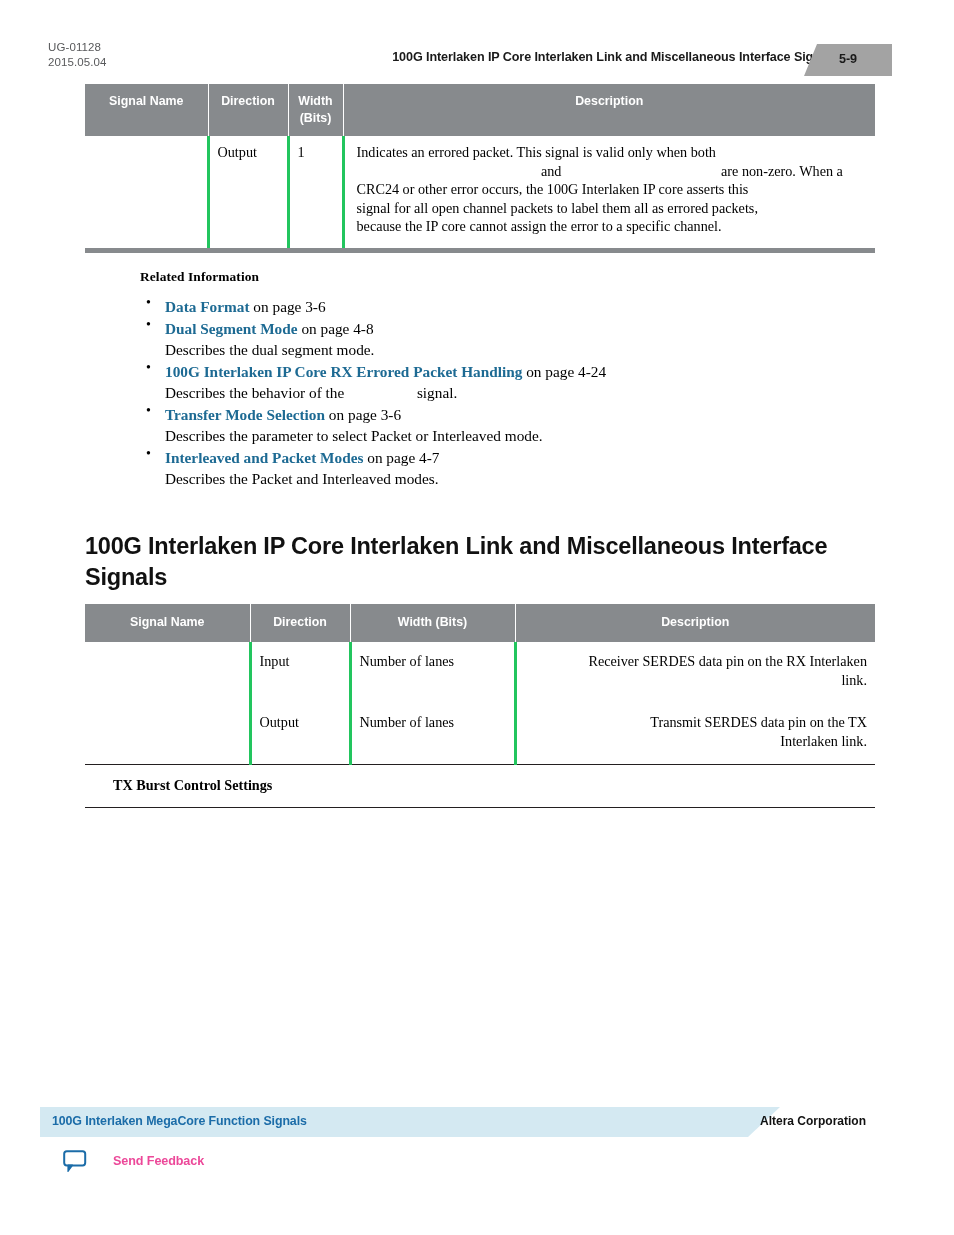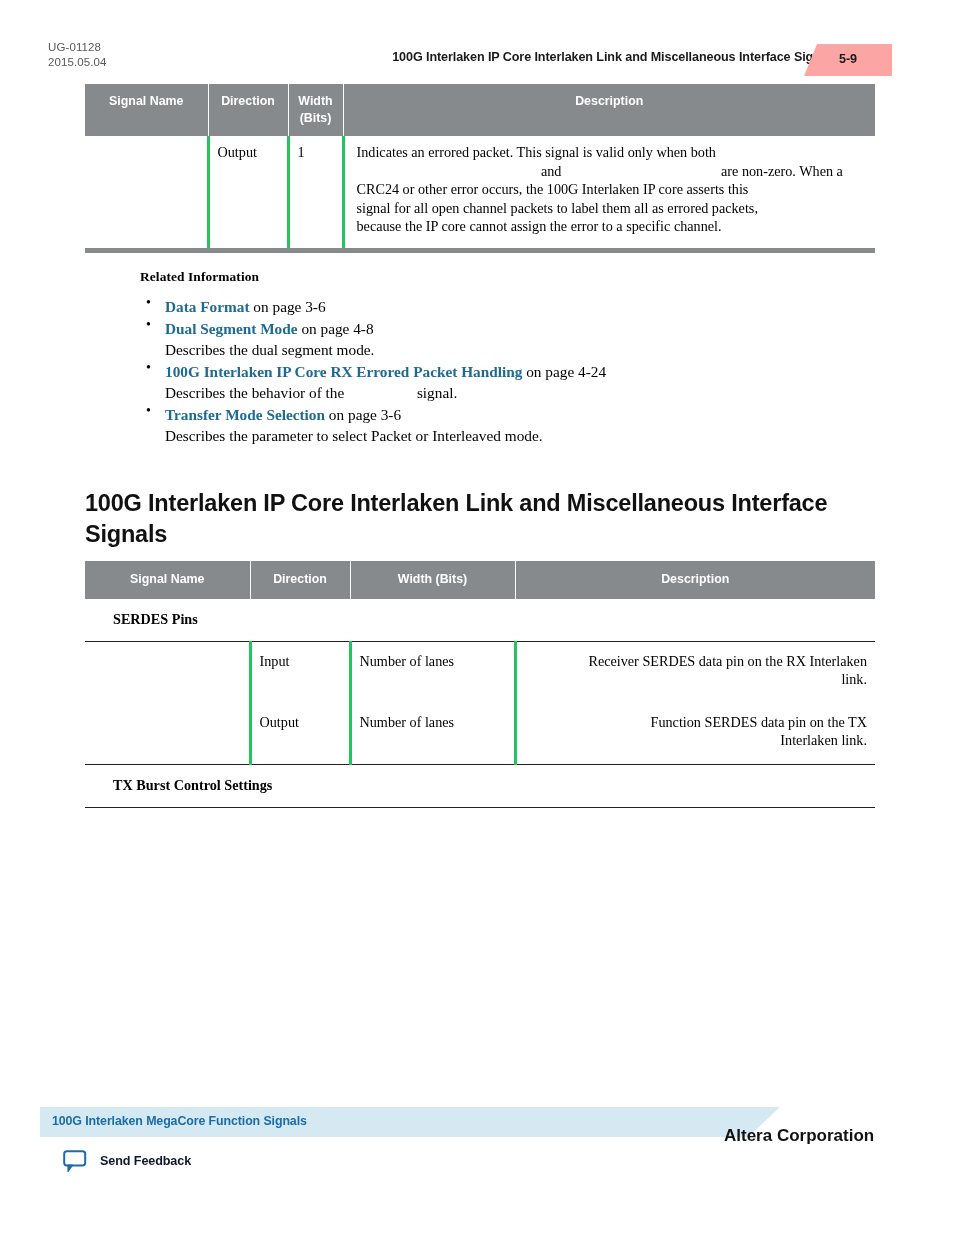--- a/index.html
+++ b/index.html
@@ -42,21 +42,21 @@
     color: #1a1a1a;
     white-space: nowrap;
     letter-spacing: -.1px;
   }
   .page-badge {
     position: absolute;
     left: 796px;
     top: 44px;
     width: 88px;
     height: 32px;
-    background: #fca5a5;
+    background: #a3a3a3;
     -webkit-clip-path: polygon(13px 0, 100% 0, 100% 100%, 0 100%);
     clip-path: polygon(13px 0, 100% 0, 100% 100%, 0 100%);
   }
   .page-badge span {
     position: absolute;
     left: 0; right: 0;
     top: 8px;
     text-align: center;
     font-family: "Liberation Sans", sans-serif;
     font-weight: bold;
@@ -227,48 +227,47 @@
     left: 52px;
     top: 1114px;
     font-family: "Liberation Sans", sans-serif;
     font-weight: bold;
     font-size: 12.4px;
     color: #1b6ca8;
     letter-spacing: -.1px;
   }
   .footer-corp {
     position: absolute;
-    left: 724px;
+    left: 760px;
     top: 1114px;
     font-family: "Liberation Sans", sans-serif;
     font-weight: bold;
-    font-size: 17px;
+    font-size: 12px;
     color: #111111;
-    margin-top: 12px;
   }
   .feedback {
     position: absolute;
     left: 62px;
     top: 1148px;
     display: flex;
     align-items: center;
     cursor: pointer;
   }
   .feedback-icon {
     width: 26px;
     height: 26px;
     flex: 0 0 26px;
     display: block;
   }
   .feedback-label {
-    margin-left: 12px;
+    margin-left: 25px;
     font-family: "Liberation Sans", sans-serif;
     font-weight: bold;
     font-size: 12.6px;
-    color: #0f172a;
+    color: #ec4899;
     letter-spacing: -.1px;
   }
 </style>
 </head>
 <body>
 
 <div class="page-header">
   <div class="doc-meta">
     <div>UG-01128</div>
     <div>2015.05.04</div>
@@ -327,20 +326,24 @@
         <div class="ri-line2">Describes the dual segment mode.</div>
       </li>
       <li>
         <div class="ri-line1"><a class="ri-link">100G Interlaken IP Core RX Errored Packet Handling</a><span> on page 4-24</span></div>
         <div class="ri-line2" style="white-space:pre-wrap;">Describes the behavior of the                   signal.</div>
       </li>
       <li>
         <div class="ri-line1"><a class="ri-link">Transfer Mode Selection</a><span> on page 3-6</span></div>
         <div class="ri-line2">Describes the parameter to select Packet or Interleaved mode.</div>
       </li>
+      <li>
+        <div class="ri-line1"><a class="ri-link">Interleaved and Packet Modes</a><span> on page 4-7</span></div>
+        <div class="ri-line2">Describes the Packet and Interleaved modes.</div>
+      </li>
     </ul>
   </div>
 
   <div class="section-heading">100G Interlaken IP Core Interlaken Link and Miscellaneous Interface Signals</div>
 
   <table class="sig" id="table-serdes">
     <colgroup>
       <col style="width:165px">
       <col style="width:100px">
       <col style="width:165px">
@@ -348,38 +351,35 @@
     </colgroup>
     <thead>
       <tr>
         <th>Signal Name</th>
         <th>Direction</th>
         <th>Width (Bits)</th>
         <th>Description</th>
       </tr>
     </thead>
     <tbody>
-      <tr class="section-first">
-        <td class="section-cell" colspan="4">SERDES Pins</td>
-      </tr>
       <tr>
         <td class="body-cell"></td>
         <td class="body-cell">Input</td>
         <td class="body-cell">Number of lanes</td>
         <td class="body-cell c-desc">
           <span class="desc-line">Receiver SERDES data pin on the RX Interlaken</span>
           <span class="desc-line">link.</span>
         </td>
       </tr>
       <tr class="row-last">
         <td class="body-cell"></td>
         <td class="body-cell">Output</td>
         <td class="body-cell">Number of lanes</td>
         <td class="body-cell c-desc">
-          <span class="desc-line">Function SERDES data pin on the TX</span>
+          <span class="desc-line">Transmit SERDES data pin on the TX</span>
           <span class="desc-line">Interlaken link.</span>
         </td>
       </tr>
       <tr>
         <td class="section-cell" colspan="4">TX Burst Control Settings</td>
       </tr>
     </tbody>
   </table>
 
 </div>

